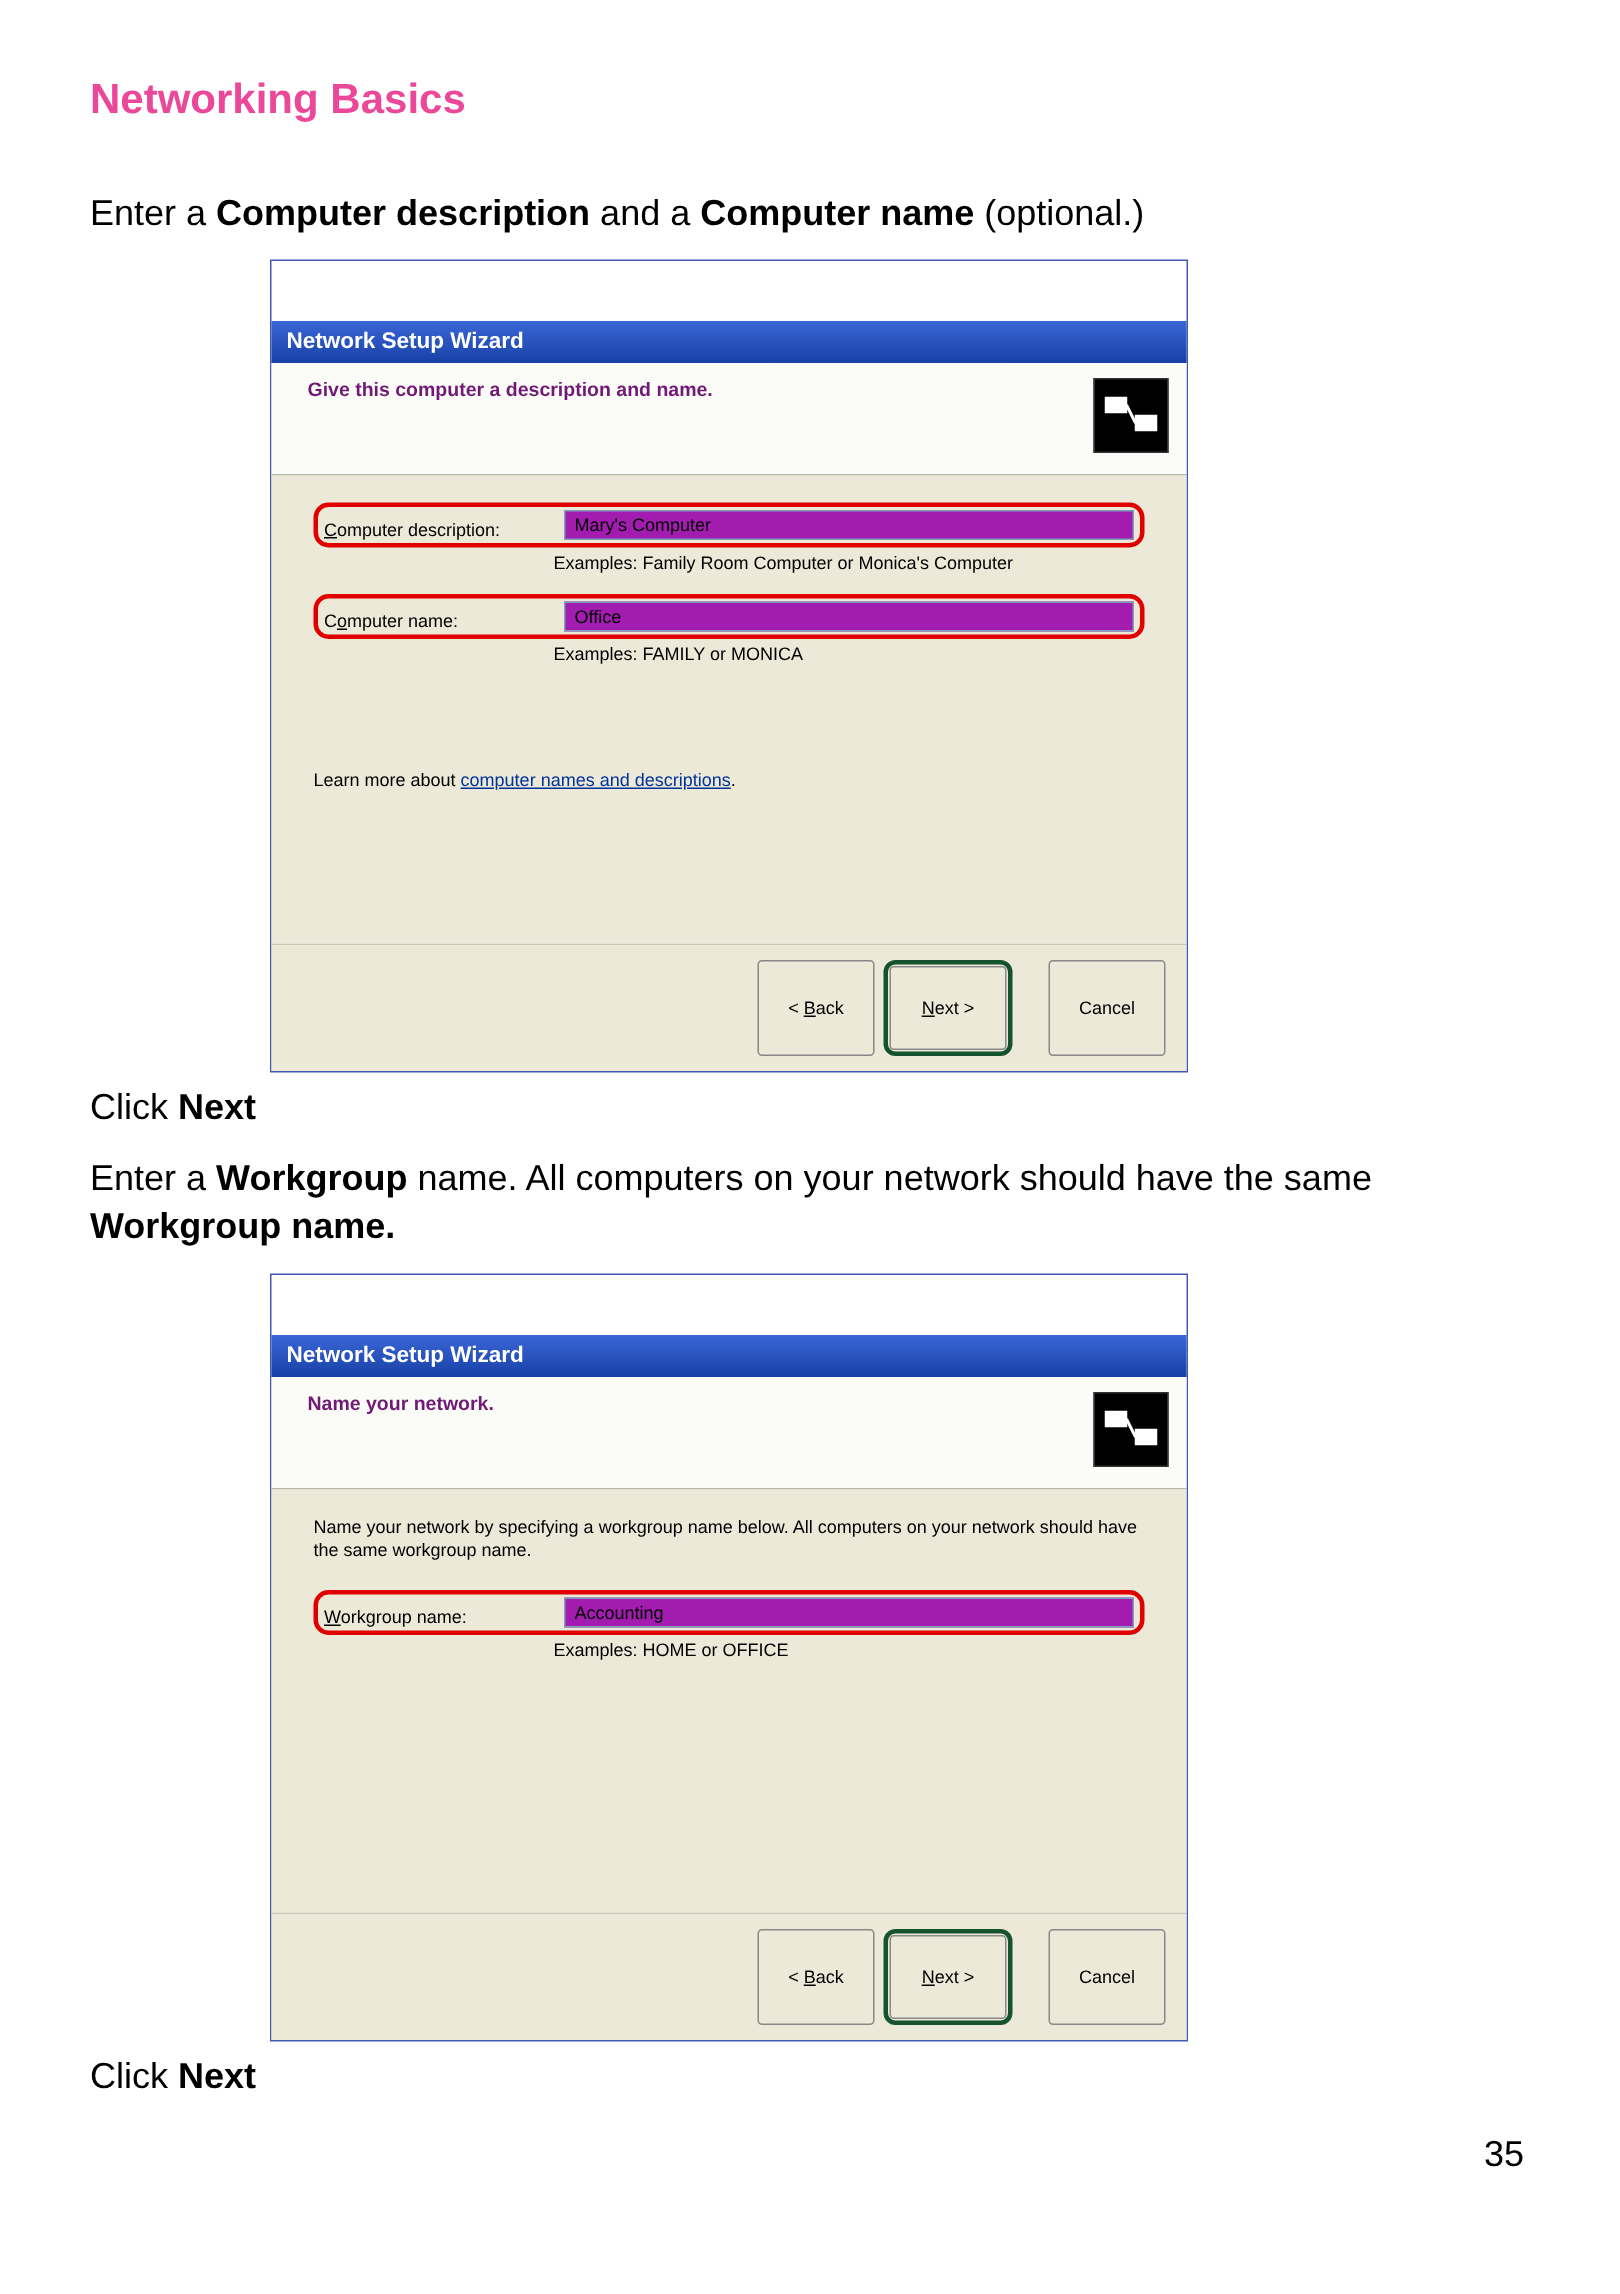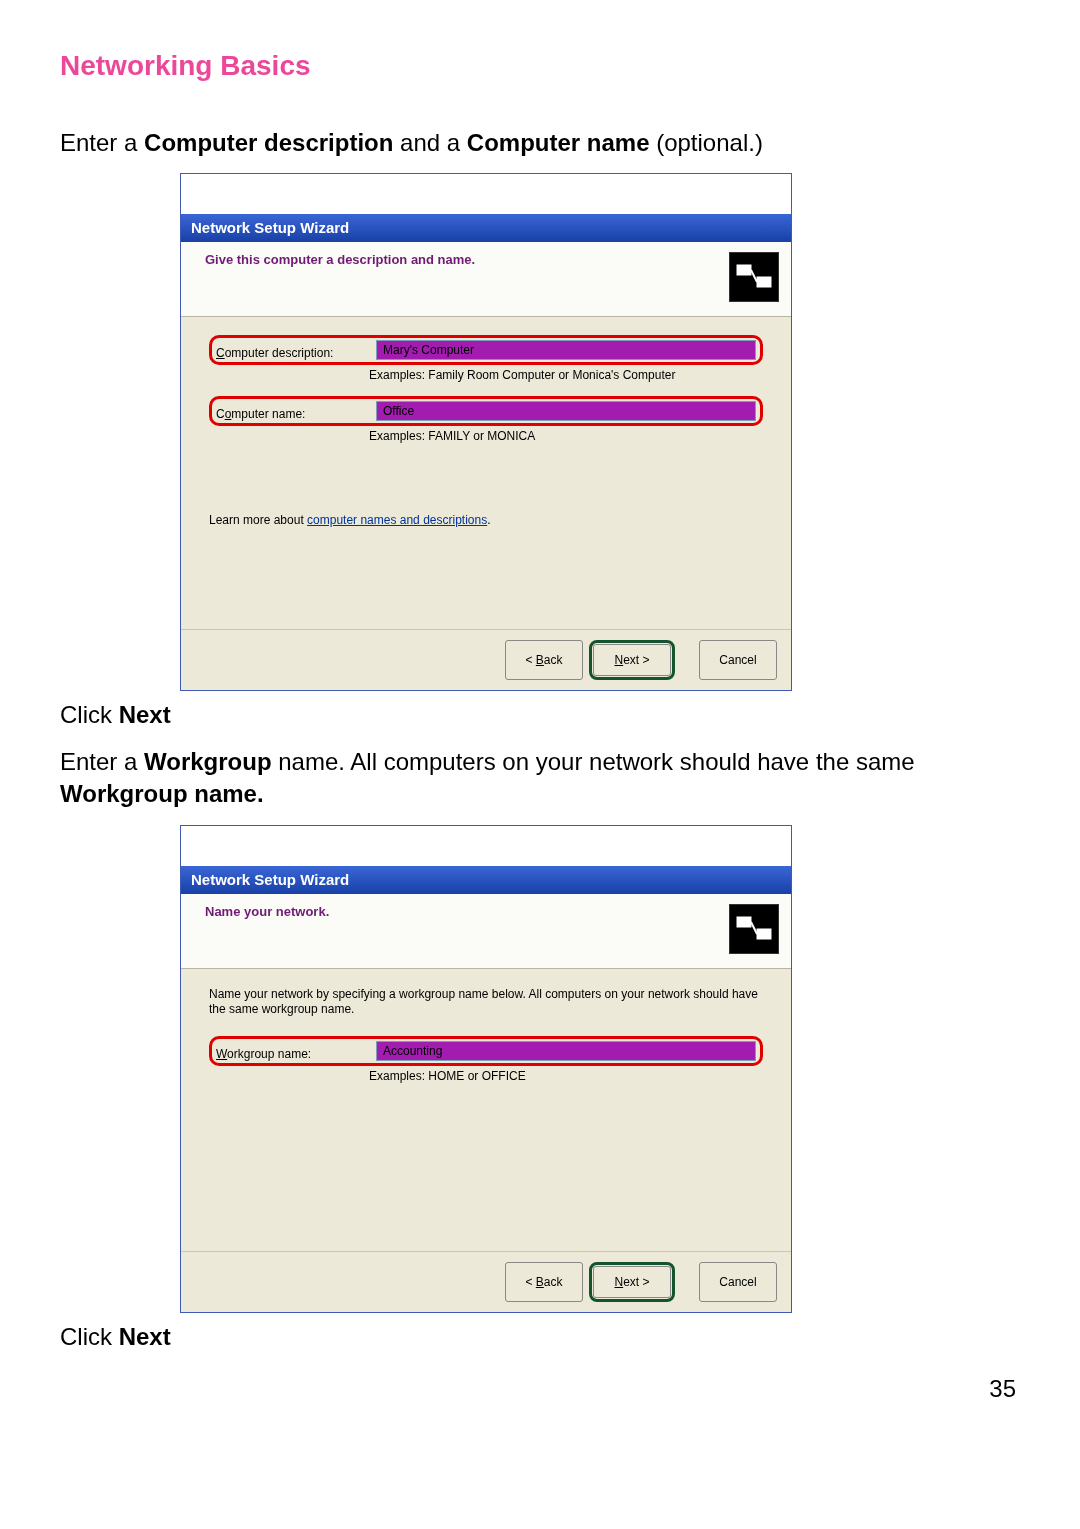--- a/index.html
+++ b/index.html
@@ -111,21 +111,21 @@
   .btnbar {
     background: #ece9d8;
     border-top: 1px solid #c9c6b6;
     padding: 10px 14px;
     display: flex;
     justify-content: flex-end;
     gap: 6px;
   }
   button.wbtn {
     font-size: 12px;
-    padding: 8px 0;
+    padding: 20px 0;
     width: 78px;
     background: #ece9d8;
     border: 1px solid #888;
     border-radius: 3px;
     cursor: pointer;
   }
   button.wbtn u { text-decoration: underline; }
   .hl-row {
     border: 3px solid #e00000;
     border-radius: 10px;

